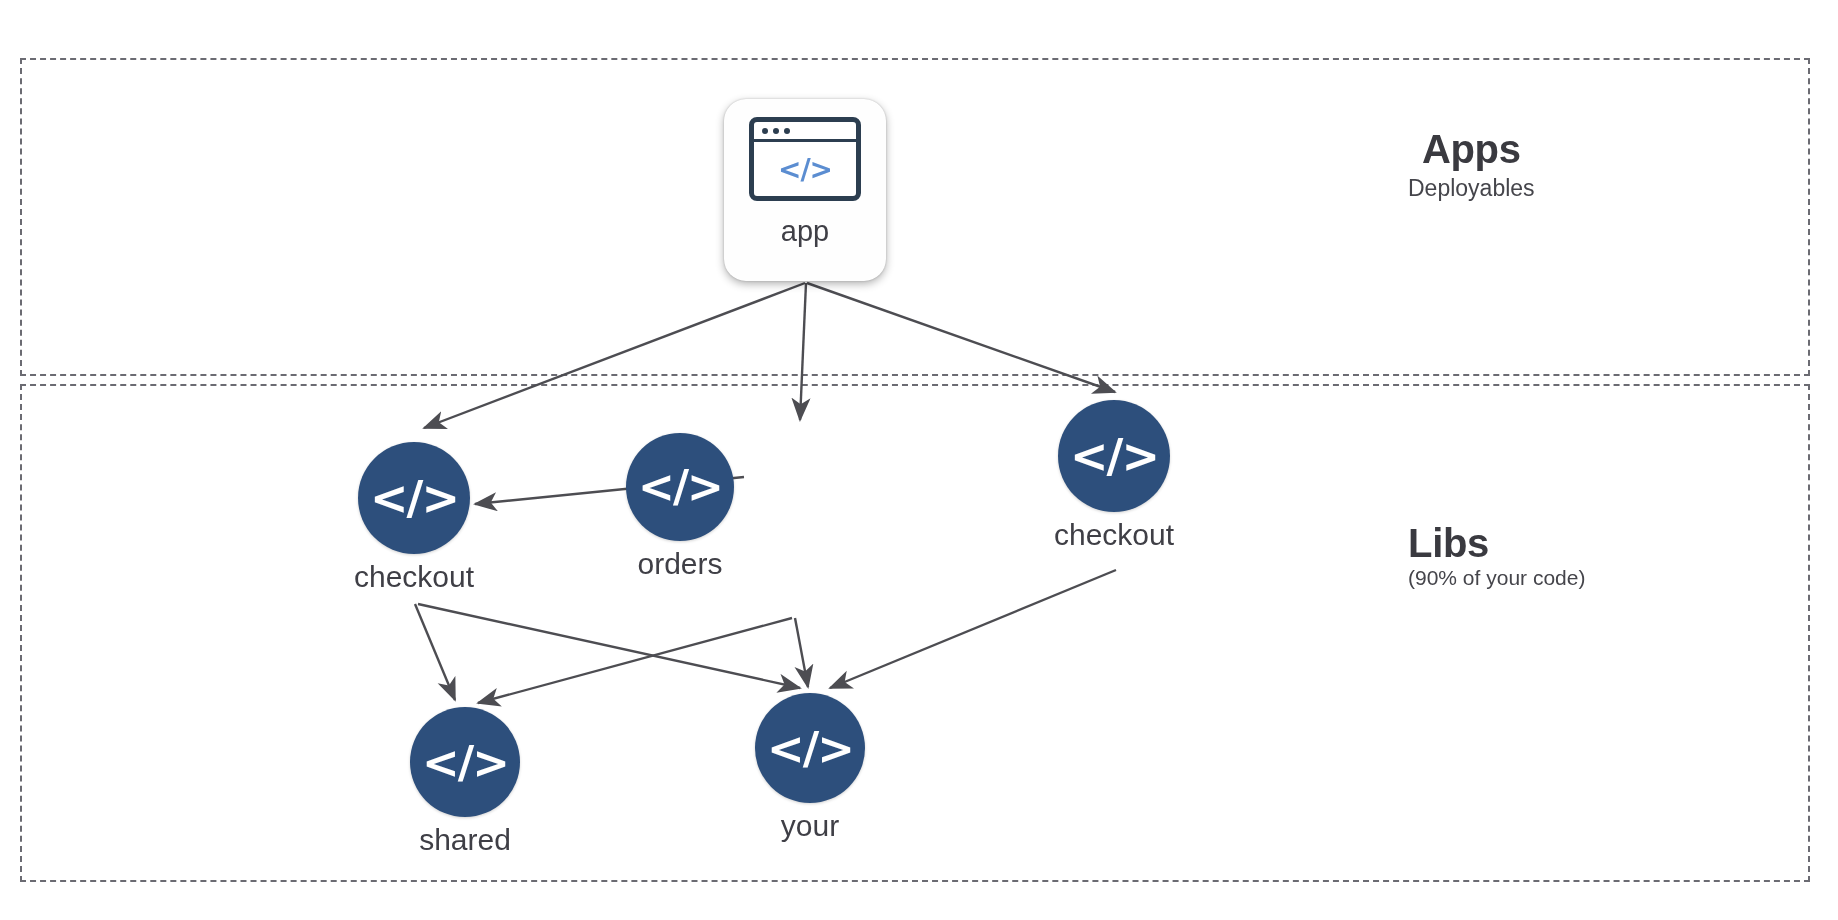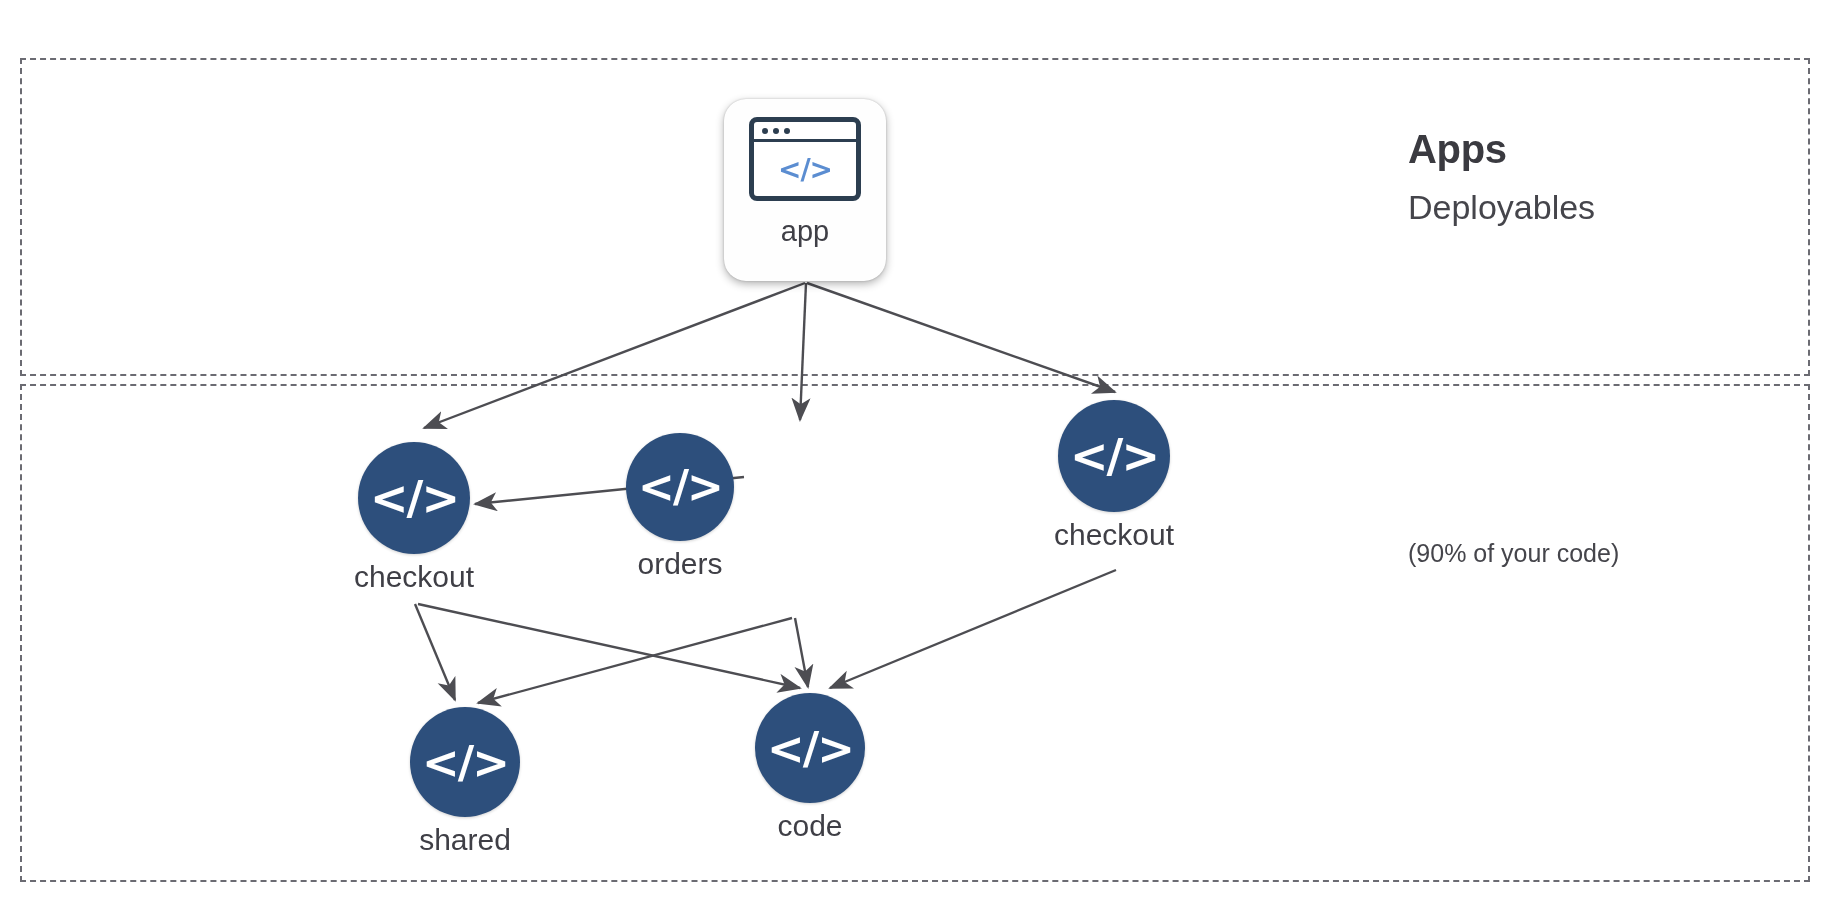--- a/index.html
+++ b/index.html
@@ -50,34 +50,35 @@
   }
   .zone-caption .caption-title {
     font-size: 40px;
     font-weight: 700;
     letter-spacing: -0.3px;
     line-height: 1.06;
     color: #3a3a40;
     display: block;
   }
   .zone-caption .caption-sub {
-    font-size: 34px;
+    font-size: 23px;
     font-weight: 400;
     line-height: 1.25;
     color: #45454b;
     display: block;
-    margin-top: 16px;
+    margin-top: 4px;
   }
   .zone-caption .caption-sub.small {
-    font-size: 25px;
-    margin-top: 16px;
+    font-size: 21px;
+    margin-top: 1px;
   }
   #caption-apps {
     left: 1408px;
     top: 128px;
+    text-align: center;
   }
   #caption-libs {
     left: 1408px;
     top: 522px;
   }
 
   
   #edges {
     position: absolute;
     left: 0;
@@ -272,25 +273,26 @@
     <div class="lib-circle">
       <span class="lib-glyph">&lt;/&gt;</span>
     </div>
     <div class="lib-label">shared</div>
   </div>
 
   <div class="lib-node" id="node-core">
     <div class="lib-circle">
       <span class="lib-glyph">&lt;/&gt;</span>
     </div>
-    <div class="lib-label">code</div>
+    <div class="lib-label">your</div>
   </div>
 
   <div class="zone-caption" id="caption-apps">
     <span class="caption-title">Apps</span>
     <span class="caption-sub">Deployables</span>
   </div>
 
   <div class="zone-caption" id="caption-libs">
+    <span class="caption-title">Libs</span>
     <span class="caption-sub small">(90% of your code)</span>
   </div>
 
 </div>
 
 </body></html>

